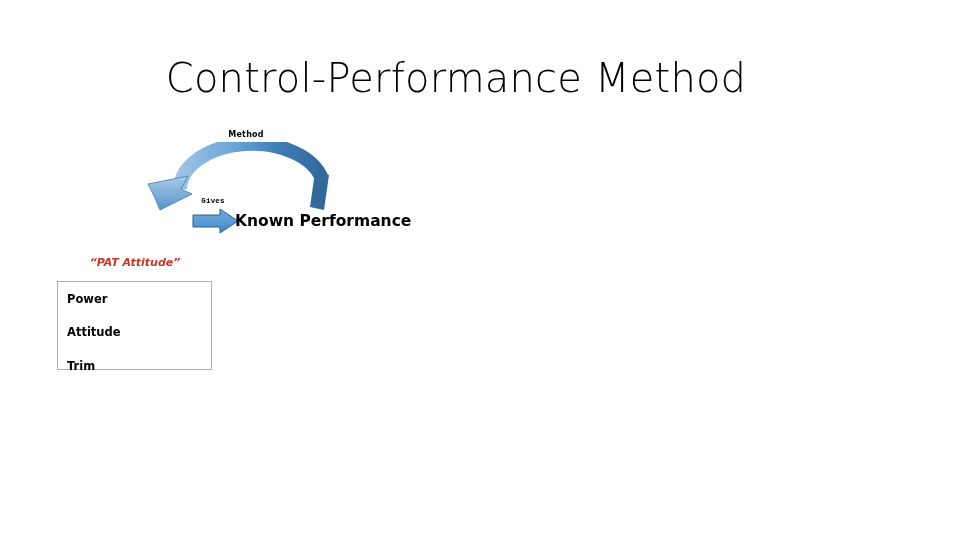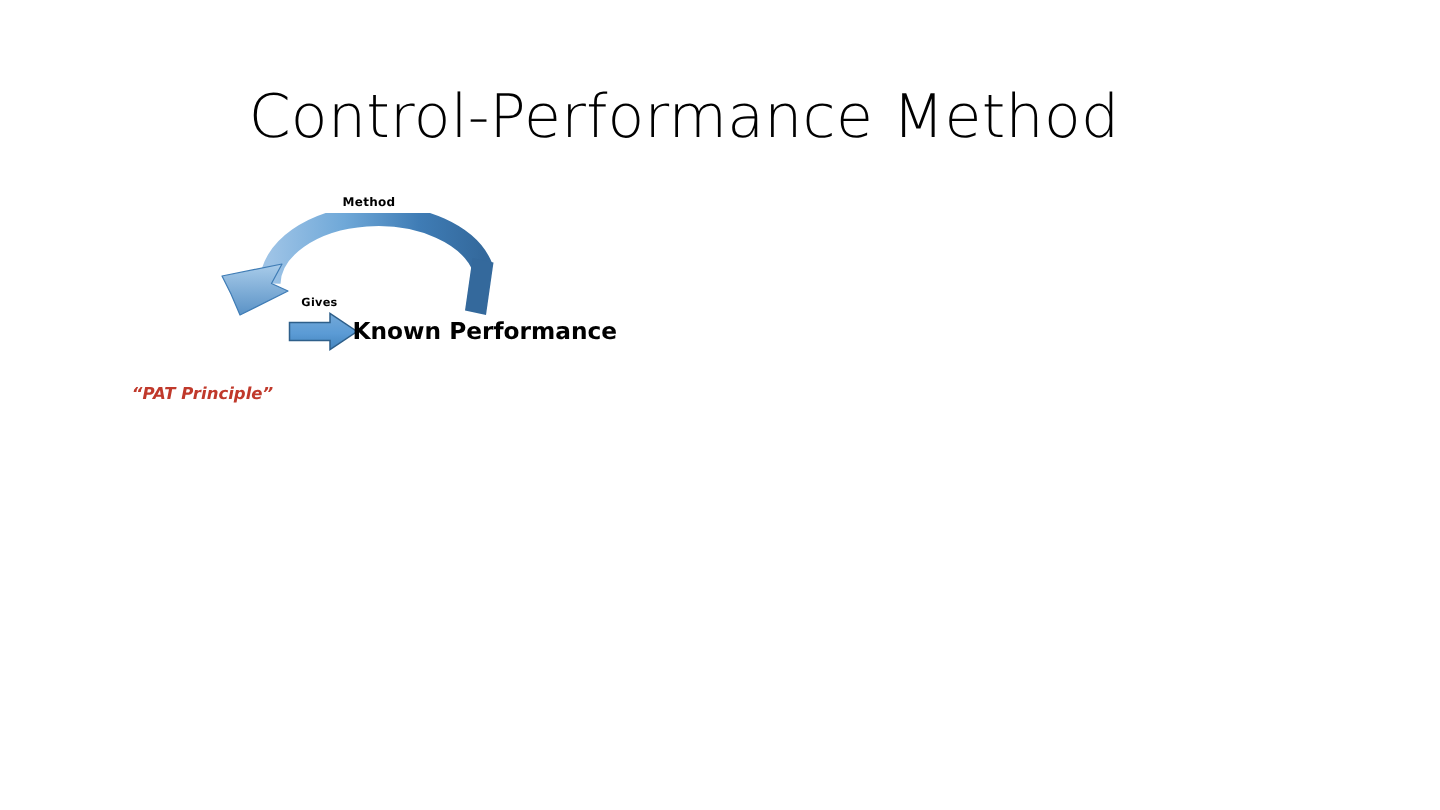--- a/index.html
+++ b/index.html
@@ -61,20 +61,21 @@
   #gives-label {
     position: absolute;
     left: 190px;
     top: 197px;
     width: 46px;
     text-align: center;
     font-size: 7.5px;
     font-weight: bold;
     color: #000000;
     letter-spacing: 0.2px;
+    font-family: Liberation Mono, monospace;
   }
   #gives-arrow-svg {
     position: absolute;
     left: 192px;
     top: 208px;
     width: 48px;
     height: 26px;
   }
   #setting-controls-label {
     position: absolute;
@@ -173,16 +174,21 @@
           <stop offset="100%" stop-color="#4485BE"></stop>
         </linearGradient>
       </defs>
       <path d="M 1 7 L 28 7 L 28 1 L 46 13 L 28 25 L 28 19 L 1 19 Z" fill="url(#straightGrad)" stroke="#2E5F8A" stroke-width="1" stroke-linejoin="miter"></path>
     </svg>
 
 
     <div id="known-performance-label">Known Performance</div>
   </div>
 
-  <div id="pat-caption">“PAT Principle”</div>
+  <div id="pat-caption">“PAT Attitude”</div>
 
+  <div id="pat-box">
+    <div class="pat-item" id="pat-item-0">Power</div>
+    <div class="pat-item" id="pat-item-1">Attitude</div>
+    <div class="pat-item" id="pat-item-2">Trim</div>
+  </div>
 
 </div>
 
 </body></html>

